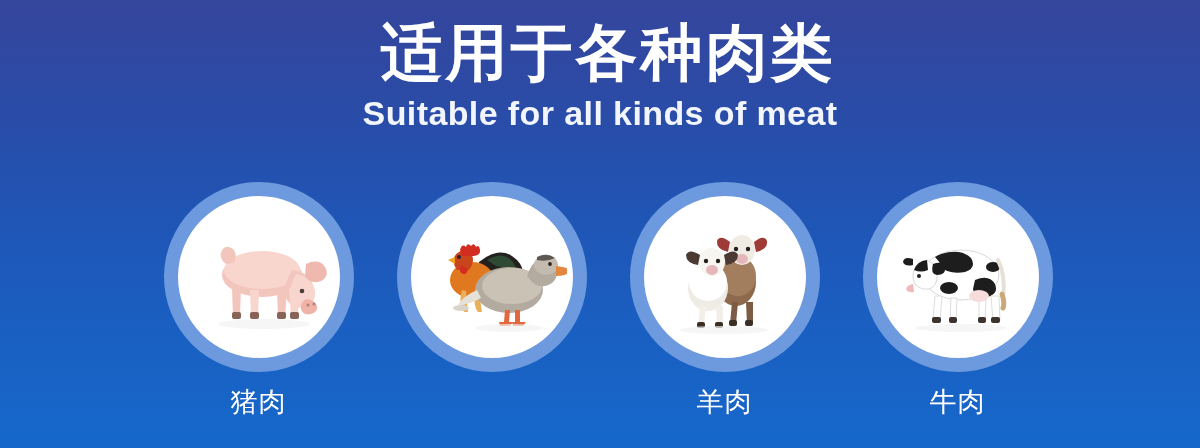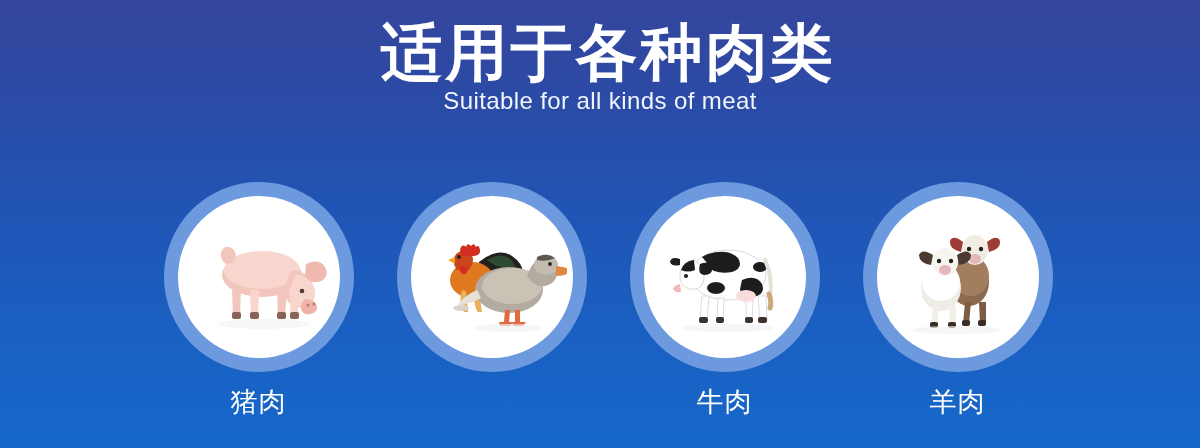--- a/index.html
+++ b/index.html
@@ -31,22 +31,23 @@
   .title{
     font-size:62px;
     font-weight:bold;
     color:#ffffff;
     letter-spacing:3px;
     line-height:1.12;
     font-family:"DejaVu Sans","Liberation Sans",sans-serif;
     margin-left:16px;
   }
   .subtitle{
-    font-size:24px;
-    font-weight:400;
+    margin-top:6px;
+    font-size:34px;
+    font-weight:700;
     color:#f2f5fb;
     letter-spacing:0.4px;
     line-height:1.2;
   }
 
   
   .items{
     position:absolute;
     top:182px; left:8px; width:1200px;
     display:flex;
@@ -167,58 +168,20 @@
             <ellipse cx="92" cy="126" rx="34" ry="4" fill="#f2f2f2" opacity="0.7"></ellipse>
           </svg>
         </div>
       </div>
     </div>
 
     <div class="item">
       <div class="circle">
         <div class="circle-inner">
           <svg width="150" height="150" viewBox="0 0 150 150" aria-hidden="true">
-            <ellipse cx="78" cy="73" rx="38" ry="25" fill="#ffffff" stroke="#d8d8d8" stroke-width="1"></ellipse>
-            <path d="M58 52 q20 -6 30 4 q6 10 -6 14 q-16 3 -26 -6z" fill="#1d1d1d"></path>
-            <path d="M92 78 q14 -6 20 4 q4 10 -8 13 q-13 2 -14 -8z" fill="#1d1d1d"></path>
-            <ellipse cx="110" cy="65" rx="7" ry="5" fill="#1d1d1d"></ellipse>
-            <ellipse cx="66" cy="86" rx="9" ry="6" fill="#1d1d1d"></ellipse>
-
-            <path d="M44 58 q-12 2 -14 14 q-1 12 10 15 q12 2 14 -10 q2 -13 -10 -19z" fill="#ffffff" stroke="#d8d8d8" stroke-width="1"></path>
-            <path d="M44 58 q-10 1 -13 10 q7 3 14 0z" fill="#1d1d1d"></path>
-            <path d="M50 62 q10 -4 12 4 q1 7 -8 7 q-7 -1 -4 -11z" fill="#1d1d1d"></path>
-            <path d="M30 82 q-6 1 -7 5 q2 4 8 3z" fill="#f0b9bc"></path>
-            <circle cx="36" cy="74" r="2" fill="#241f1d"></circle>
-            <path d="M52 55 q9 -6 12 0 q2 6 -6 7z" fill="#1d1d1d"></path>
-            <path d="M30 57 q-9 -3 -10 3 q2 5 10 3z" fill="#1d1d1d"></path>
-
-            <path d="M52 94 l-2 25 l7 0 l2 -25z" fill="#ffffff" stroke="#dcdcdc" stroke-width="1"></path>
-            <path d="M68 96 l-1 23 l6 0 l1 -23z" fill="#ffffff" stroke="#dcdcdc" stroke-width="1"></path>
-            <path d="M96 96 l0 23 l6 0 l1 -23z" fill="#ffffff" stroke="#dcdcdc" stroke-width="1"></path>
-            <path d="M108 94 l2 25 l7 0 l-1 -25z" fill="#ffffff" stroke="#dcdcdc" stroke-width="1"></path>
-            <rect x="49" y="115" width="9" height="6" rx="2" fill="#3d332c"></rect>
-            <rect x="66" y="115" width="8" height="6" rx="2" fill="#3d332c"></rect>
-            <rect x="95" y="115" width="8" height="6" rx="2" fill="#3d332c"></rect>
-            <rect x="108" y="115" width="9" height="6" rx="2" fill="#3d332c"></rect>
-
-            <path d="M115 58 q8 16 5 38" stroke="#e6e0d6" stroke-width="4" fill="none" stroke-linecap="round"></path>
-            <path d="M119 92 q3 9 1 14" stroke="#caa878" stroke-width="5" fill="none" stroke-linecap="round"></path>
-
-            <ellipse cx="96" cy="94" rx="10" ry="6" fill="#f7dcdc"></ellipse>
-            <ellipse cx="78" cy="126" rx="46" ry="4" fill="#f2f2f2" opacity="0.7"></ellipse>
-          </svg>
-        </div>
-      </div>
-      <div class="item-label">牛肉</div>
-    </div>
-
-    <div class="item">
-      <div class="circle">
-        <div class="circle-inner">
-          <svg width="150" height="150" viewBox="0 0 150 150" aria-hidden="true">
 
             <ellipse cx="86" cy="80" rx="20" ry="24" fill="#8d6a4e"></ellipse>
             <ellipse cx="88" cy="74" rx="18" ry="20" fill="#a37e5e"></ellipse>
             <path d="M82 100 l-2 22 l6 0 l2 -22z" fill="#7d5c43"></path>
             <path d="M96 100 l1 22 l6 0 l0 -22z" fill="#7d5c43"></path>
             <rect x="79" y="118" width="8" height="6" rx="2" fill="#3a2e25"></rect>
             <rect x="95" y="118" width="8" height="6" rx="2" fill="#3a2e25"></rect>
             <ellipse cx="92" cy="48" rx="13" ry="15" fill="#f0ece4"></ellipse>
             <path d="M80 40 q-10 -8 -13 -1 q-1 8 11 11z" fill="#9e3b36"></path>
             <path d="M104 40 q10 -8 13 -1 q1 8 -11 11z" fill="#9e3b36"></path>
@@ -238,15 +201,53 @@
             <ellipse cx="62" cy="68" rx="6" ry="5" fill="#e5b7bb"></ellipse>
             <circle cx="56" cy="59" r="2.2" fill="#241f1d"></circle>
             <circle cx="68" cy="59" r="2.2" fill="#241f1d"></circle>
             <ellipse cx="74" cy="128" rx="44" ry="4" fill="#f2f2f2" opacity="0.7"></ellipse>
           </svg>
         </div>
       </div>
       <div class="item-label">羊肉</div>
     </div>
 
+    <div class="item">
+      <div class="circle">
+        <div class="circle-inner">
+          <svg width="150" height="150" viewBox="0 0 150 150" aria-hidden="true">
+            <ellipse cx="78" cy="73" rx="38" ry="25" fill="#ffffff" stroke="#d8d8d8" stroke-width="1"></ellipse>
+            <path d="M58 52 q20 -6 30 4 q6 10 -6 14 q-16 3 -26 -6z" fill="#1d1d1d"></path>
+            <path d="M92 78 q14 -6 20 4 q4 10 -8 13 q-13 2 -14 -8z" fill="#1d1d1d"></path>
+            <ellipse cx="110" cy="65" rx="7" ry="5" fill="#1d1d1d"></ellipse>
+            <ellipse cx="66" cy="86" rx="9" ry="6" fill="#1d1d1d"></ellipse>
+
+            <path d="M44 58 q-12 2 -14 14 q-1 12 10 15 q12 2 14 -10 q2 -13 -10 -19z" fill="#ffffff" stroke="#d8d8d8" stroke-width="1"></path>
+            <path d="M44 58 q-10 1 -13 10 q7 3 14 0z" fill="#1d1d1d"></path>
+            <path d="M50 62 q10 -4 12 4 q1 7 -8 7 q-7 -1 -4 -11z" fill="#1d1d1d"></path>
+            <path d="M30 82 q-6 1 -7 5 q2 4 8 3z" fill="#f0b9bc"></path>
+            <circle cx="36" cy="74" r="2" fill="#241f1d"></circle>
+            <path d="M52 55 q9 -6 12 0 q2 6 -6 7z" fill="#1d1d1d"></path>
+            <path d="M30 57 q-9 -3 -10 3 q2 5 10 3z" fill="#1d1d1d"></path>
+
+            <path d="M52 94 l-2 25 l7 0 l2 -25z" fill="#ffffff" stroke="#dcdcdc" stroke-width="1"></path>
+            <path d="M68 96 l-1 23 l6 0 l1 -23z" fill="#ffffff" stroke="#dcdcdc" stroke-width="1"></path>
+            <path d="M96 96 l0 23 l6 0 l1 -23z" fill="#ffffff" stroke="#dcdcdc" stroke-width="1"></path>
+            <path d="M108 94 l2 25 l7 0 l-1 -25z" fill="#ffffff" stroke="#dcdcdc" stroke-width="1"></path>
+            <rect x="49" y="115" width="9" height="6" rx="2" fill="#3d332c"></rect>
+            <rect x="66" y="115" width="8" height="6" rx="2" fill="#3d332c"></rect>
+            <rect x="95" y="115" width="8" height="6" rx="2" fill="#3d332c"></rect>
+            <rect x="108" y="115" width="9" height="6" rx="2" fill="#3d332c"></rect>
+
+            <path d="M115 58 q8 16 5 38" stroke="#e6e0d6" stroke-width="4" fill="none" stroke-linecap="round"></path>
+            <path d="M119 92 q3 9 1 14" stroke="#caa878" stroke-width="5" fill="none" stroke-linecap="round"></path>
+
+            <ellipse cx="96" cy="94" rx="10" ry="6" fill="#f7dcdc"></ellipse>
+            <ellipse cx="78" cy="126" rx="46" ry="4" fill="#f2f2f2" opacity="0.7"></ellipse>
+          </svg>
+        </div>
+      </div>
+      <div class="item-label">牛肉</div>
+    </div>
+
 
   </div>
 </div>
 
 </body></html>

